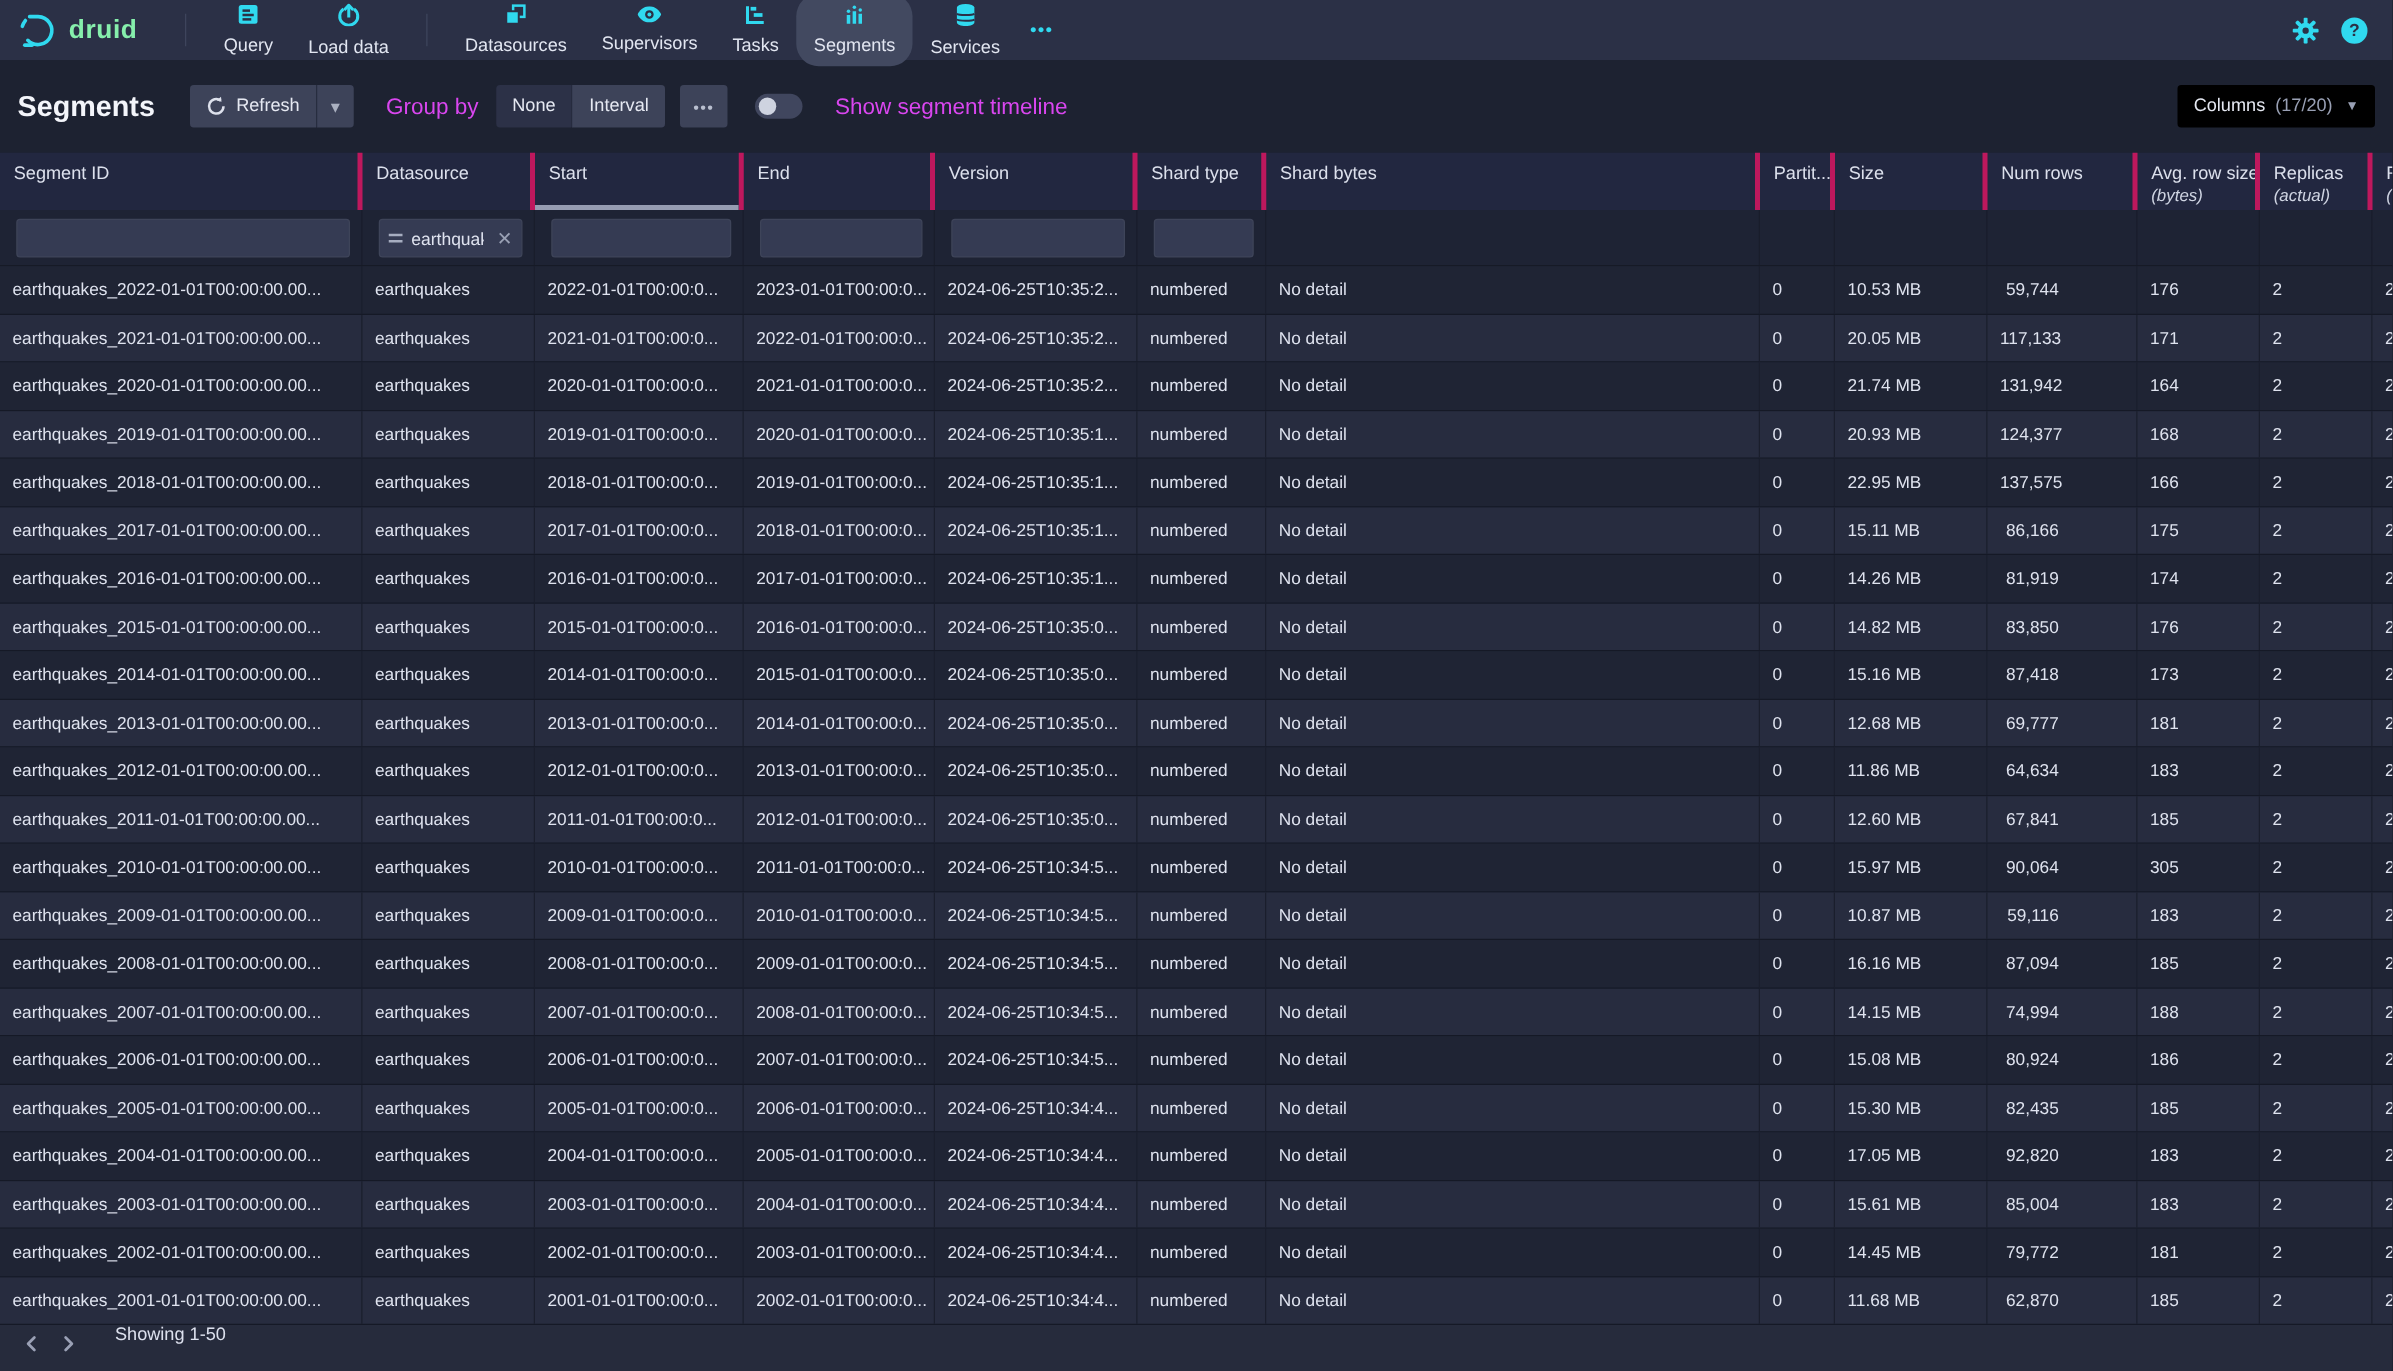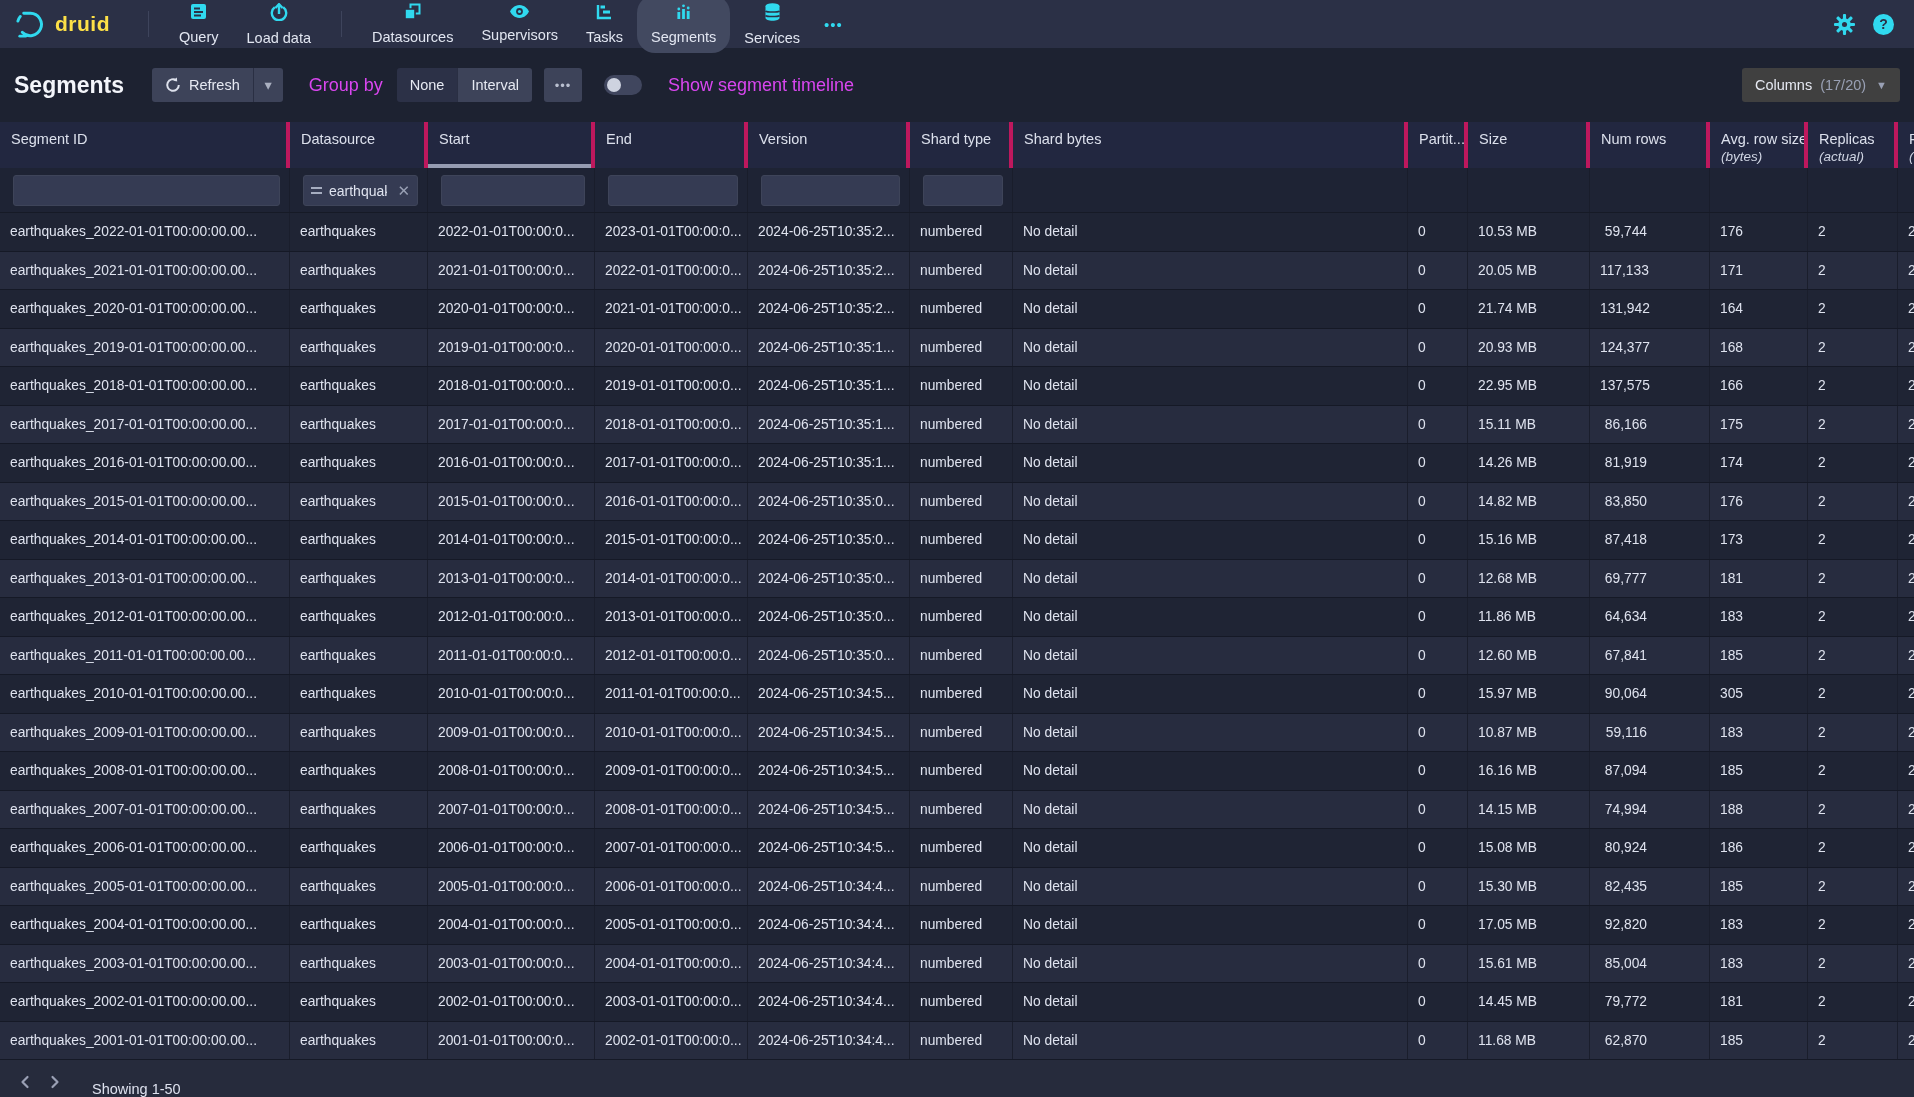--- a/index.html
+++ b/index.html
@@ -2,21 +2,21 @@
 <html><head>
 <meta charset="utf-8">
 <style>
   * { margin:0; padding:0; box-sizing:border-box; }
   html,body { width:1914px; height:1097px; overflow:hidden; background:#1d2231;
               font-family:"Liberation Sans", sans-serif; color:#dfe3ef; }
 
   
   .navbar { height:48px; background:#2b3046; display:flex; align-items:center; padding:0 14px; }
   .brand { display:flex; align-items:center; gap:8px; margin-right:22px; }
-  .brand-text { color:#fde047; font-size:21px; font-weight:bold; letter-spacing:.5px; }
+  .brand-text { color:#86efac; font-size:21px; font-weight:bold; letter-spacing:.5px; }
   .nav-sep { width:1px; height:26px; background:#3e445c; margin:0 16px; }
   .nav-item { display:flex; align-items:center; gap:9px; padding:8px 14px; border-radius:18px;
               font-size:14.5px; color:#e2e6f1; cursor:pointer; white-space:nowrap;flex-direction:column; }
   .nav-item.active { background:#424960; }
   .nav-dots { color:#30d9ef; font-size:15px; letter-spacing:1px; padding:8px 10px; cursor:pointer; }
   .nav-spacer { flex:1; }
   .nav-right { display:flex; align-items:center; gap:18px; padding-right:6px; }
   .help-circle { width:21px; height:21px; border-radius:50%; background:#30d9ef; color:#2b3046;
                  font-weight:bold; font-size:14px; display:flex; align-items:center; justify-content:center; }
 
@@ -34,21 +34,21 @@
   .btn-group { display:flex; }
   .btn-group .btn { border-radius:0; }
   .btn-group .btn:first-child { border-radius:3px 0 0 3px; }
   .btn-group .btn:last-child { border-radius:0 3px 3px 0; border-left:1px solid #2a2f43; }
   .btn.seg-active { background:#2c3147; }
   .more-btn { margin-left:12px; color:#b9bfcf; letter-spacing:1px; font-size:13px; width:38px; justify-content:center; }
   .toggle { width:38px; height:20px; border-radius:10px; background:#40465e; margin:0 10px 0 22px;
             position:relative; cursor:pointer; }
   .toggle .knob { position:absolute; left:3px; top:3px; width:14px; height:14px; border-radius:50%; background:#ced3e0; }
   .toolbar-spacer { flex:1; }
-  .cols-btn { background:#404040; }
+  .cols-btn { background:#000000; }
   .cols-btn .count { color:#99a0b4; }
   .cols-btn .caret-ch { color:#99a0b4; font-size:11px; margin-left:2px; }
 
   
   .table { width:1914px; overflow:hidden; }
   .thead, .frow, .trow { display:flex; width:2038px; }
   .thead { background:#222740; height:46px; }
   .hcell { padding:9px 0 0 11px; font-size:14.5px; color:#dce0ec; position:relative;
            border-right:4px solid #be185d; overflow:hidden; white-space:nowrap; line-height:17px; }
   .hcell em { display:block; font-style:italic; font-size:13.5px; color:#cfd4e2; }
@@ -68,21 +68,21 @@
   .trow.even { background:#272c3f; }
   .cell { padding:0 10px; line-height:37.5px; font-size:13.8px; white-space:nowrap; overflow:hidden;
           border-right:1px solid #1a1e2c; color:#dfe3ef; }
 
   .col-0{width:290px}.col-1{width:138px}.col-2{width:167px}.col-3{width:153px}
   .col-4{width:162px}.col-5{width:103px}.col-6{width:395px}.col-7{width:60px}
   .col-8{width:122px}.col-9{width:120px; text-align:right; padding-right:62px}
   .col-10{width:98px}.col-11{width:90px}.col-12{width:140px; border-right:none}
 
   
-  .pagefoot { height:37px; background:#262b3c; display:flex; align-items:flex-end; padding:0 10px; }
+  .pagefoot { height:37px; background:#262b3c; display:flex; align-items:flex-start; padding:0 10px; }
   .pg-btn { width:30px; height:30px; display:flex; align-items:center; justify-content:center;
             background:none; border:none; cursor:pointer; }
   .showing { font-size:14.5px; color:#dde1ee; margin-left:22px; }
 
   svg { display:block; }
 </style>
 </head>
 <body>
 
 <nav class="navbar">

